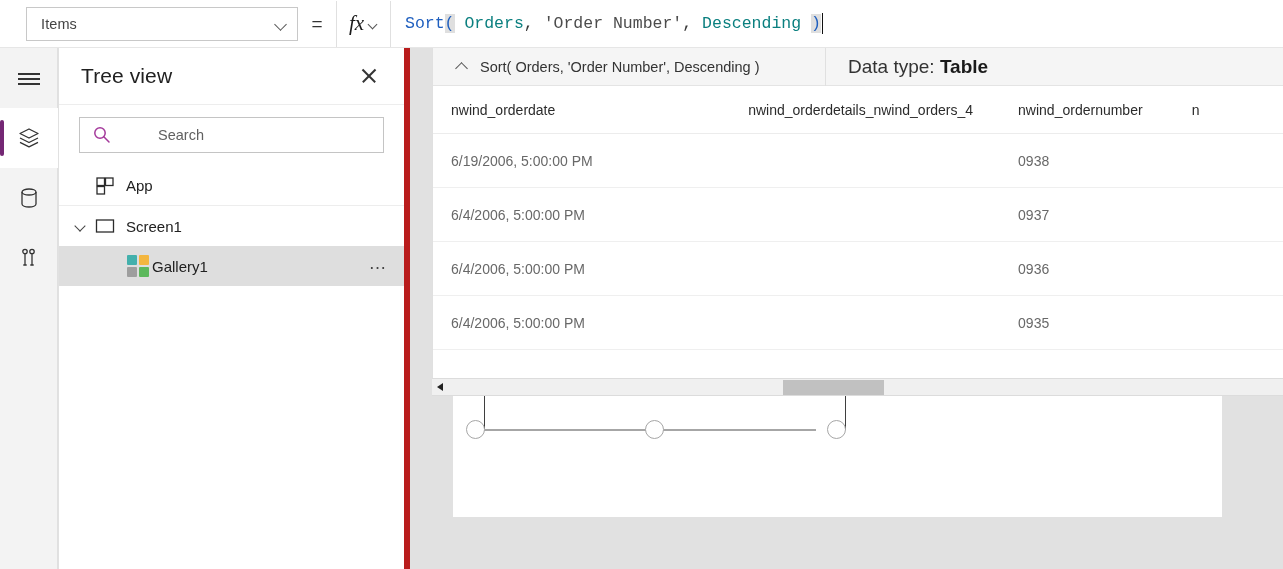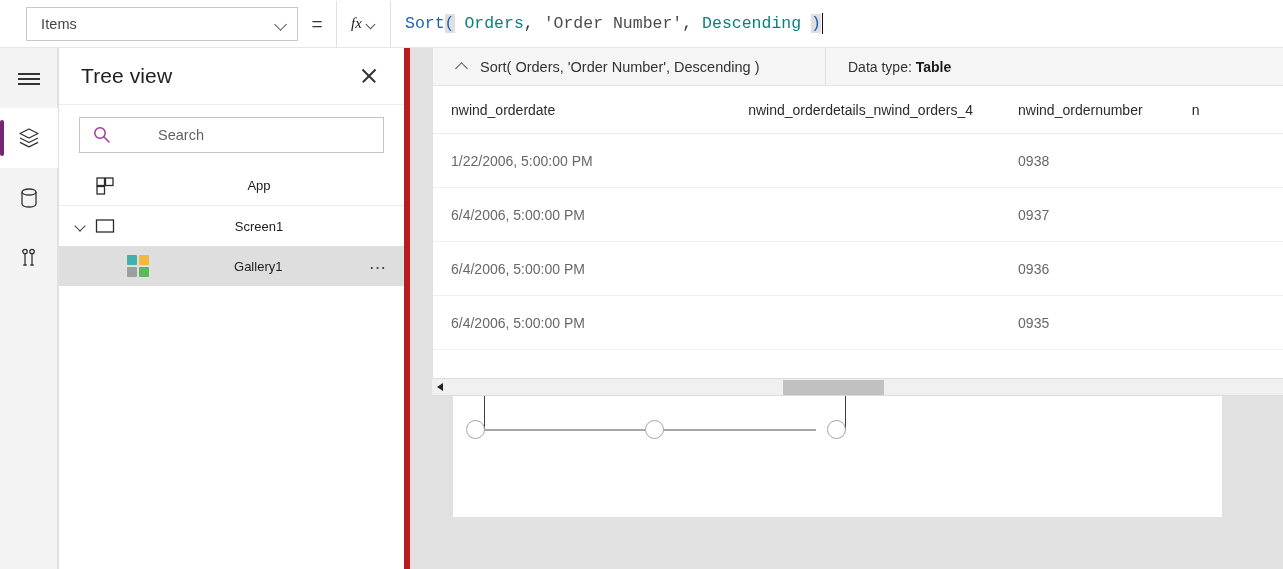--- a/index.html
+++ b/index.html
@@ -60,21 +60,21 @@
     width: 55px; height: 46px;
     border-left: 1px solid #e0e0e0;
     border-right: 1px solid #e0e0e0;
     background: #fff;
     display: flex; align-items: center; justify-content: center;
     gap: 4px; cursor: pointer;
   }
   .fx-glyph {
     font-family: "Liberation Serif", serif;
     font-style: italic;
-    font-size: 15px; color: #1a1a1a;
+    font-size: 21px; color: #1a1a1a;
     line-height: 1;
   }
   .fx-button .chev { width: 10px; height: 10px; }
   .fx-button .chev::before {
     width: 6px; height: 6px;
     border-width: 1.1px;
   }
   .formula-input {
     flex: 1; height: 46px;
     display: flex; align-items: center;
@@ -198,21 +198,21 @@
     content: "";
     position: absolute; left: 1px; top: 1px;
     width: 7px; height: 7px;
     border-right: 1.4px solid #444;
     border-bottom: 1.4px solid #444;
     transform: rotate(45deg);
   }
   .tv-icon { width: 24px; height: 24px; flex: none; margin-right: 9px; }
   .tv-label {
     flex: 1;
-    font-size: 13px; color: #212121; text-align: center;
+    font-size: 15px; color: #212121;
   }
   .tv-ellipsis {
     font-size: 18px; color: #444;
     letter-spacing: 1.5px;
     padding: 0 4px 6px 4px;
     cursor: pointer;
   }
   .gal-grid {
     width: 22px; height: 22px;
     display: grid;
@@ -252,21 +252,21 @@
     width: 8px; height: 8px;
     border-left: 1.3px solid #555;
     border-top: 1.3px solid #555;
     transform: rotate(45deg);
   }
   .rh-formula {
     font-size: 14.5px; color: #333;
   }
   .rh-datatype {
     padding-left: 22px;
-    font-size: 14px; color: #333;
+    font-size: 19px; color: #333;
   }
   .rh-datatype b { font-weight: 700; color: #1a1a1a; }
 
   
   .dtable {
     position: relative;
     height: 270px;
     overflow: hidden;
   }
   .dt-row {
@@ -492,21 +492,21 @@
 
     <div class="dtable">
       <div class="dt-row head">
         <span class="dt-cell c0">nwind_orderdate</span>
         <span class="dt-cell c1">nwind_orderdetails_nwind_orders_4</span>
         <span class="dt-cell c2">nwind_ordernumber</span>
         <span class="dt-cell c3">n</span>
       </div>
       <div id="table-body">
           <div class="dt-row">
-            <span class="dt-cell c0">1/22/2006, 5:00:00 PM</span>
+            <span class="dt-cell c0">6/19/2006, 5:00:00 PM</span>
             <span class="dt-cell c1"></span>
             <span class="dt-cell c2">0938</span>
             <span class="dt-cell c3"></span>
           </div>
           <div class="dt-row">
             <span class="dt-cell c0">6/4/2006, 5:00:00 PM</span>
             <span class="dt-cell c1"></span>
             <span class="dt-cell c2">0937</span>
             <span class="dt-cell c3"></span>
           </div>

